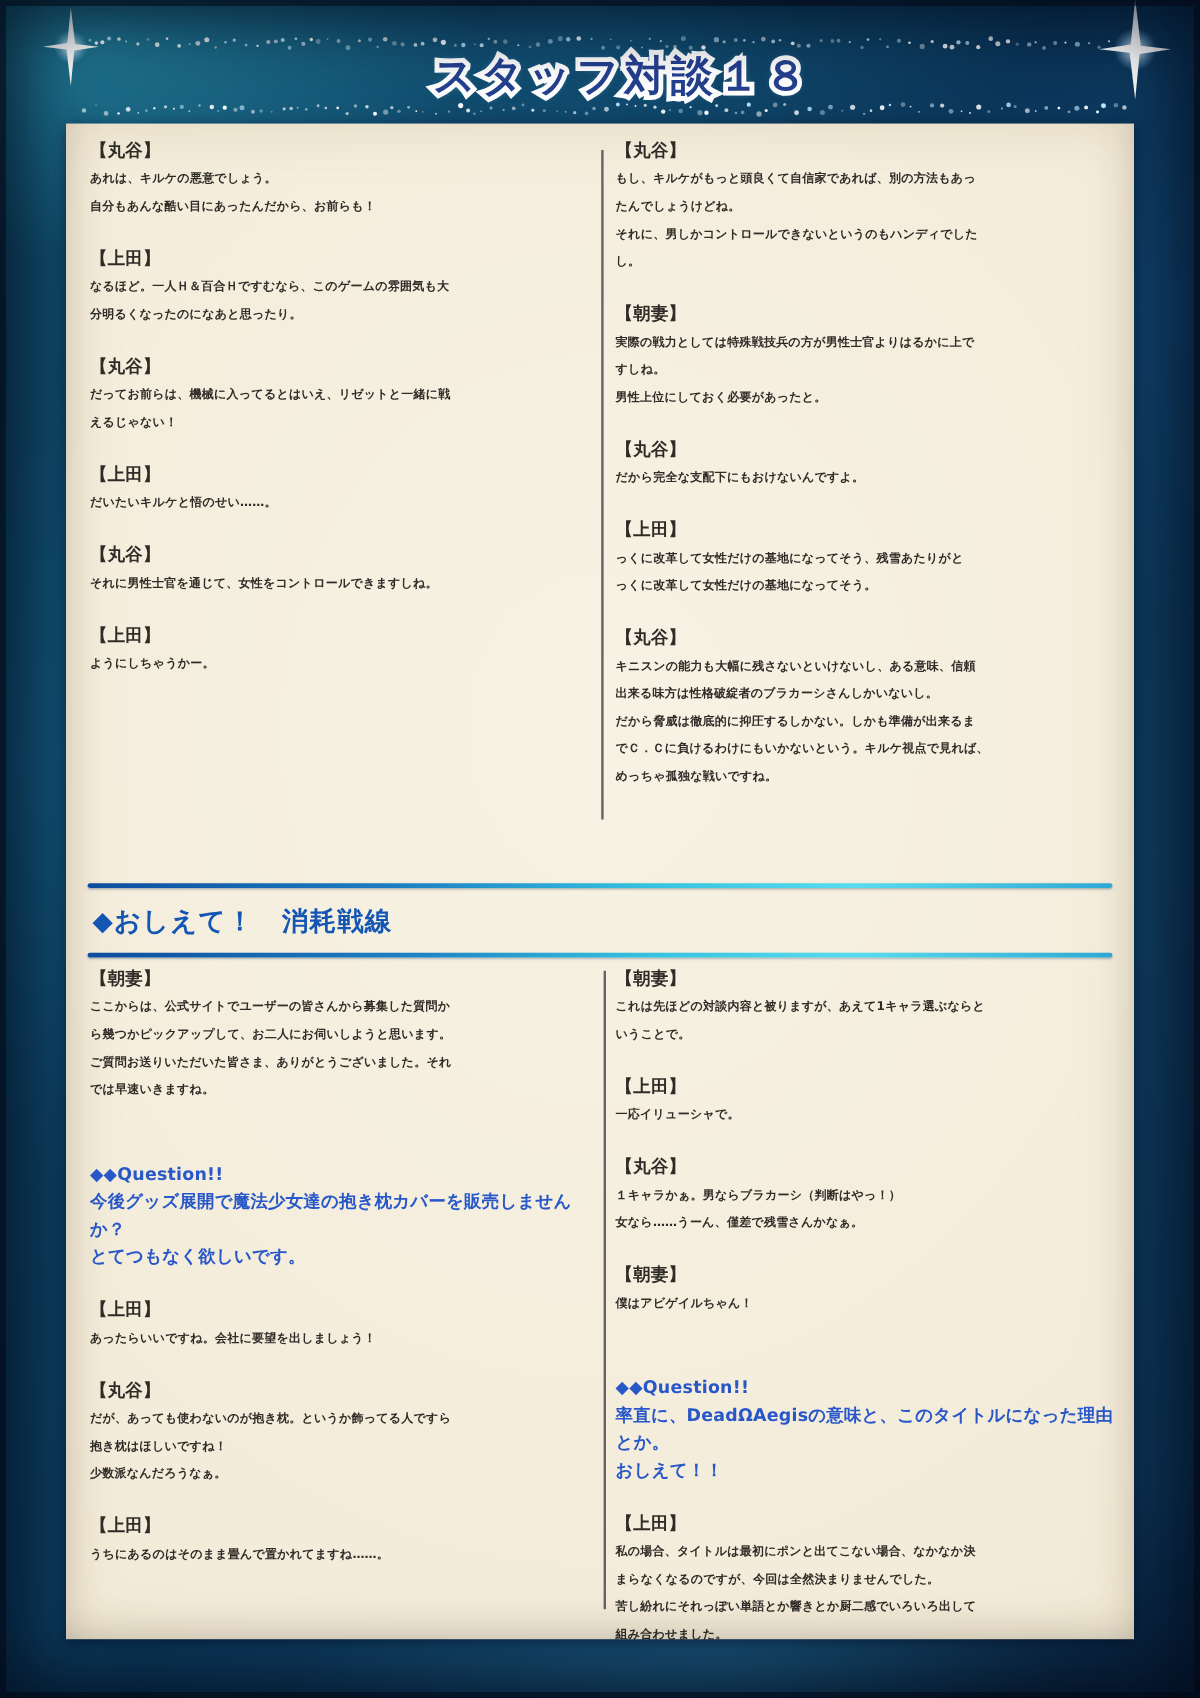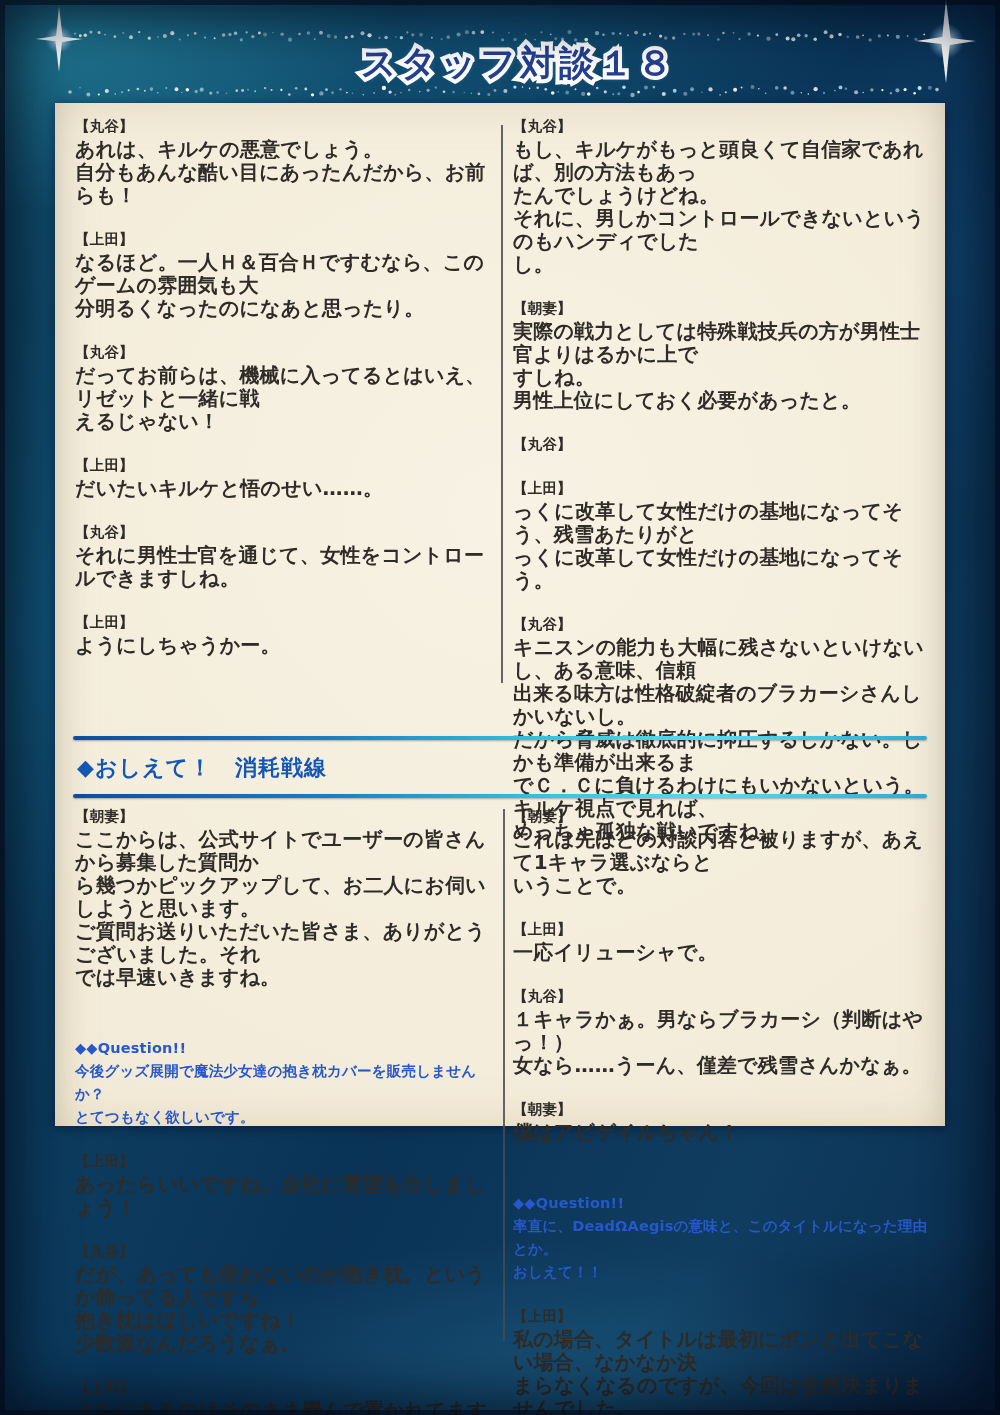--- a/index.html
+++ b/index.html
@@ -27,29 +27,29 @@
     color:var(--title_navy,#24408f);z-index:3;
   }
   .page-title::before{
     content:attr(data-text);position:absolute;left:0;right:0;top:0;
     color:#fff;-webkit-text-stroke:8px #ffffff;z-index:-1;
     text-shadow:0 0 7px rgba(140,200,235,.9);
   }
   .sparkle{position:absolute;z-index:4;}
   
   .panel{
-    position:absolute;left:55px;top:103px;width:890px;height:1023px;z-index:10;
+    position:absolute;left:55px;top:103px;width:890px;height:1263px;z-index:10;
     background:var(--panel,#f3ebd8);
     background-image:radial-gradient(ellipse 120% 100% at 50% 40%, rgba(255,255,250,.35), transparent 70%);
     box-shadow:inset 0 0 45px rgba(175,155,115,.28), 0 2px 10px rgba(0,10,30,.5);
   }
   .col{position:absolute;color:#2f2c28;}
   .block{margin-bottom:21px;}
   .speaker{font-weight:700;font-size:14.5px;line-height:23px;letter-spacing:.2px;}
-  .line{font-weight:700;font-size:20px;line-height:23px;letter-spacing:.2px;}
+  .line{font-weight:700;font-size:10px;line-height:23px;letter-spacing:.2px;}
   .q-block{margin-top:48px;}
   .q-label,.q-line{color:var(--question_blue,#2757c9);font-weight:700;font-size:14.5px;line-height:23px;letter-spacing:.2px;}
   .divider{position:absolute;width:2px;background:#4b4a50;opacity:.85;}
   
   .section-break{position:absolute;left:18px;top:633px;width:854px;}
   .rule{height:4px;border-radius:2px;
     background:linear-gradient(90deg,#0e4da0 0%,#1b7ec2 30%,#35c3e0 55%,#57dcee 75%,#2fa9d4 100%);
     box-shadow:0 1px 2px rgba(0,40,80,.35);}
   .section-title{
     margin:13px 0 11px 4px;font-size:22px;font-weight:800;letter-spacing:1px;
@@ -357,20 +357,21 @@
         <div class="line">し。</div>
       </div>
       <div class="block">
         <div class="speaker">【朝妻】</div>
         <div class="line">実際の戦力としては特殊戦技兵の方が男性士官よりはるかに上で</div>
         <div class="line">すしね。</div>
         <div class="line">男性上位にしておく必要があったと。</div>
       </div>
       <div class="block">
         <div class="speaker">【丸谷】</div>
+        <div class="line">だから完全な支配下にもおけないんですよ。</div>
       </div>
       <div class="block">
         <div class="speaker">【上田】</div>
         <div class="line">っくに改革して女性だけの基地になってそう、残雪あたりがと</div>
         <div class="line">っくに改革して女性だけの基地になってそう。</div>
       </div>
       <div class="block">
         <div class="speaker">【丸谷】</div>
         <div class="line">キニスンの能力も大幅に残さないといけないし、ある意味、信頼</div>
         <div class="line">出来る味方は性格破綻者のブラカーシさんしかいないし。</div>

